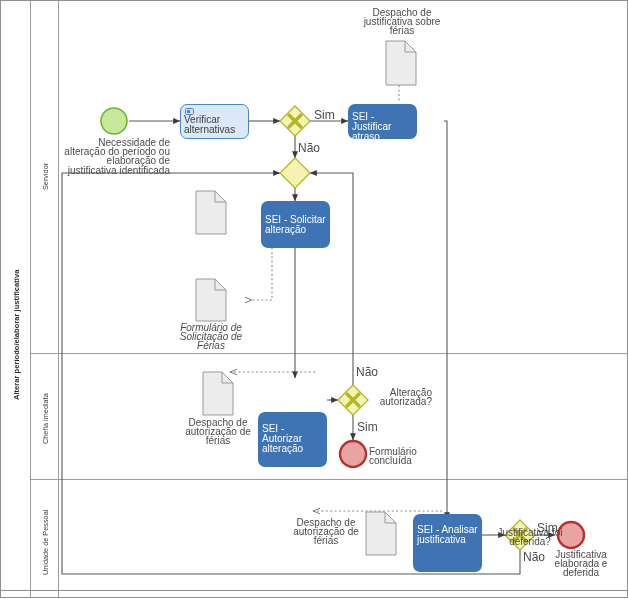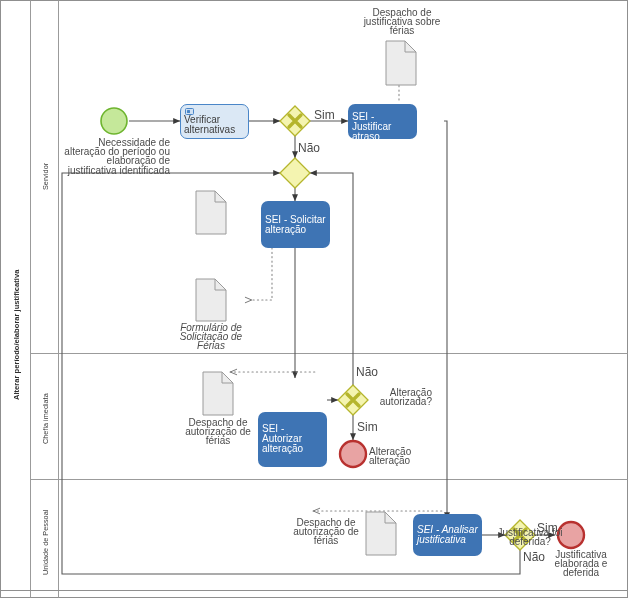--- a/index.html
+++ b/index.html
@@ -157,26 +157,26 @@
   </div>
 
   <div class="task" style="left:261px;top:201px;width:69px;height:47px;">
     <span class="tasklbl" style="top:14px;left:0;padding:0 4px;box-sizing:border-box;">SEI - Solicitar alteração</span>
   </div>
 
   <div class="task" style="left:258px;top:378px;width:69px;height:55px;margin-top:34px;">
     <span class="tasklbl" style="top:12px;left:0;padding:0 4px;box-sizing:border-box;">SEI - Autorizar alteração</span>
   </div>
 
-  <div class="task" style="left:413px;top:514px;width:69px;height:42px;font-style:italic;">
+  <div class="task" style="left:413px;top:514px;width:69px;height:58px;">
     <span class="tasklbl" style="top:11px;left:0;padding:0 4px;box-sizing:border-box;">SEI - Analisar justificativa</span>
   </div>
 
   <div class="lbl" style="left:58px;top:138px;width:112px;text-align:right;">Necessidade de alteração do  período ou elaboração de justificativa identificada</div>
-  <div class="lbl" style="left:369px;top:447px;width:62px;text-align:left;">Alteração alteração</div>
+  <div class="lbl" style="left:369px;top:447px;width:62px;text-align:left;">Formulário concluída</div>
   <div class="lbl" style="left:548px;top:550px;width:66px;">Justificativa elaborada  e deferida</div>
 
   <div class="lbl" style="left:370px;top:388px;width:62px;text-align:right;">Alteração autorizada?</div>
   <div class="lbl" style="left:492px;top:528px;width:76px;">Justificativa foi deferida?</div>
 
   <div class="flowlbl" style="left:314px;top:111px;">Sim</div>
   <div class="flowlbl" style="left:298px;top:144px;">Não</div>
   <div class="flowlbl" style="left:356px;top:368px;">Não</div>
   <div class="flowlbl" style="left:357px;top:423px;">Sim</div>
   <div class="flowlbl" style="left:537px;top:524px;">Sim</div>

